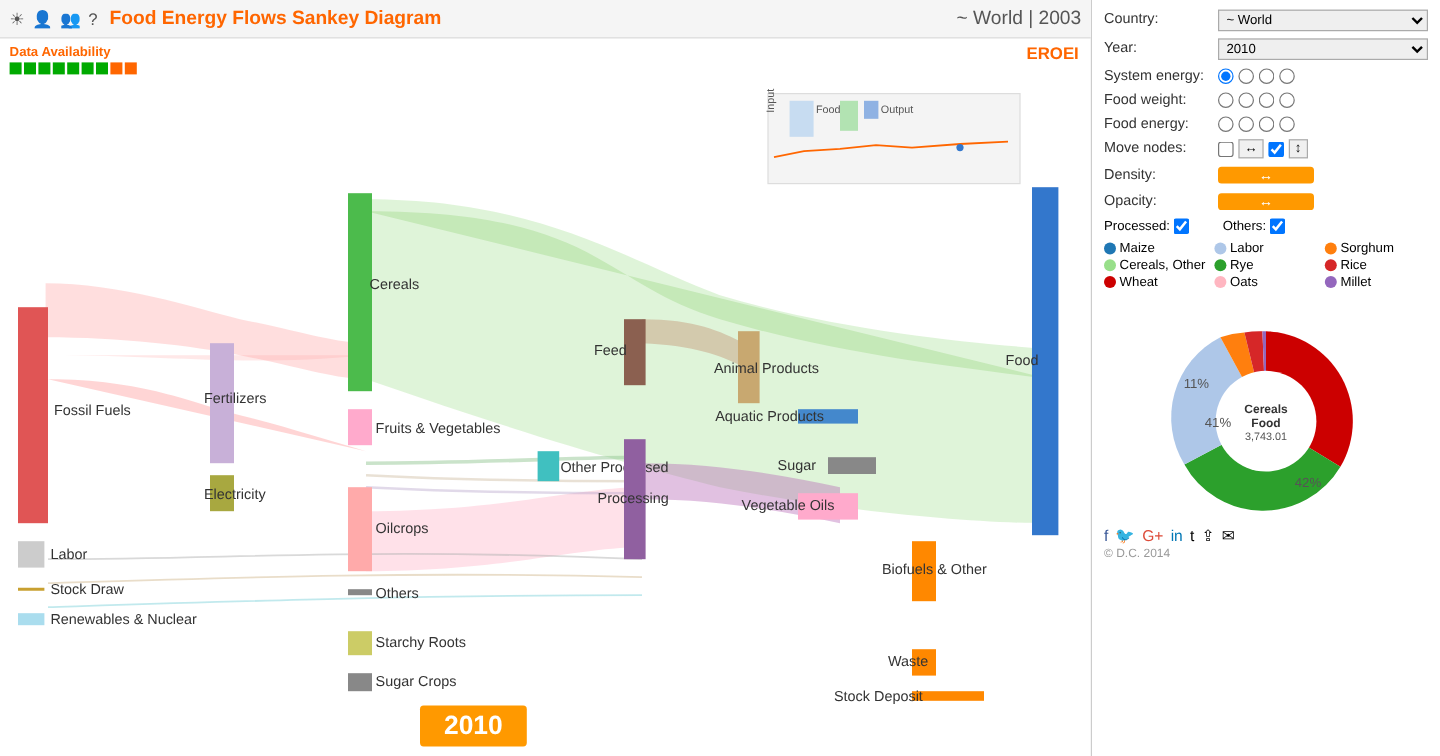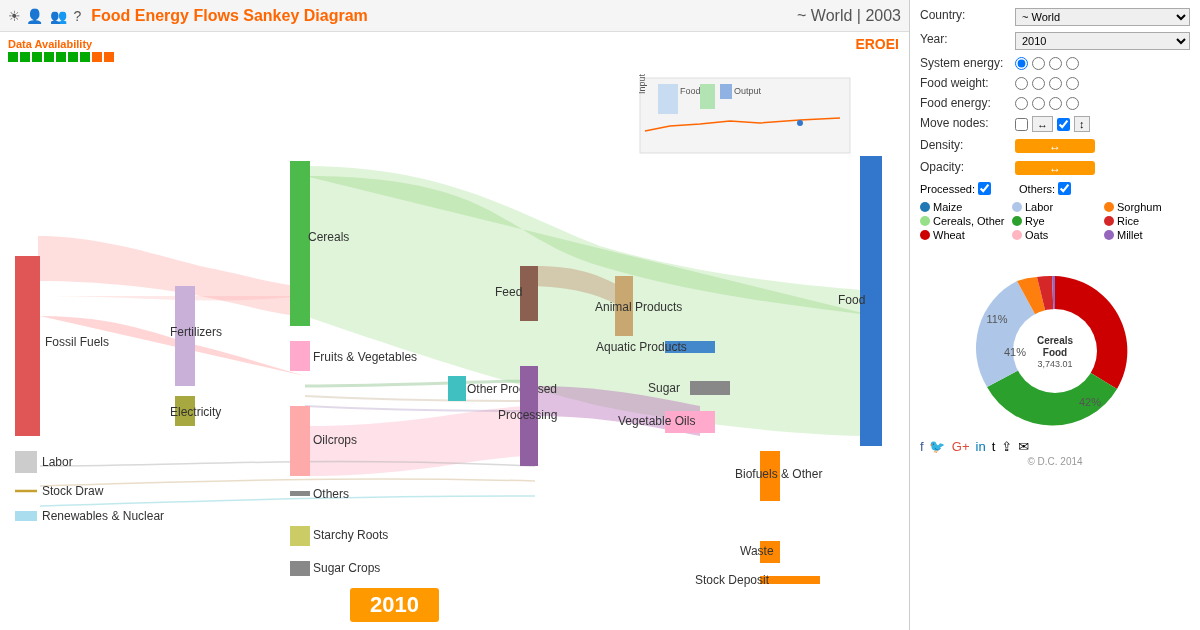--- a/index.html
+++ b/index.html
@@ -68,21 +68,21 @@
     
     #social-icons { display: flex; gap: 6px; align-items: center; margin-top: 8px; }
     #social-icons span { font-size: 13px; cursor: pointer; }
     .fb { color: #3b5998; }
     .tw { color: #1da1f2; }
     .gp { color: #dd4b39; }
     .li { color: #0077b5; }
 
     .twh-label { text-align: right; font-size: 12px; color: #555; margin-top: 4px; }
 
-    #copyright { font-size: 10px; color: #999; text-align: center; margin-top: 2px; }
+    #copyright { font-size: 10px; color: #999; text-align: left; margin-top: 2px; }
   </style>
 </head>
 <body>
 
 <div id="left-panel">
 
   <div id="header">
     <div class="icons">
       <span>☀</span>
       <span>👤</span>

